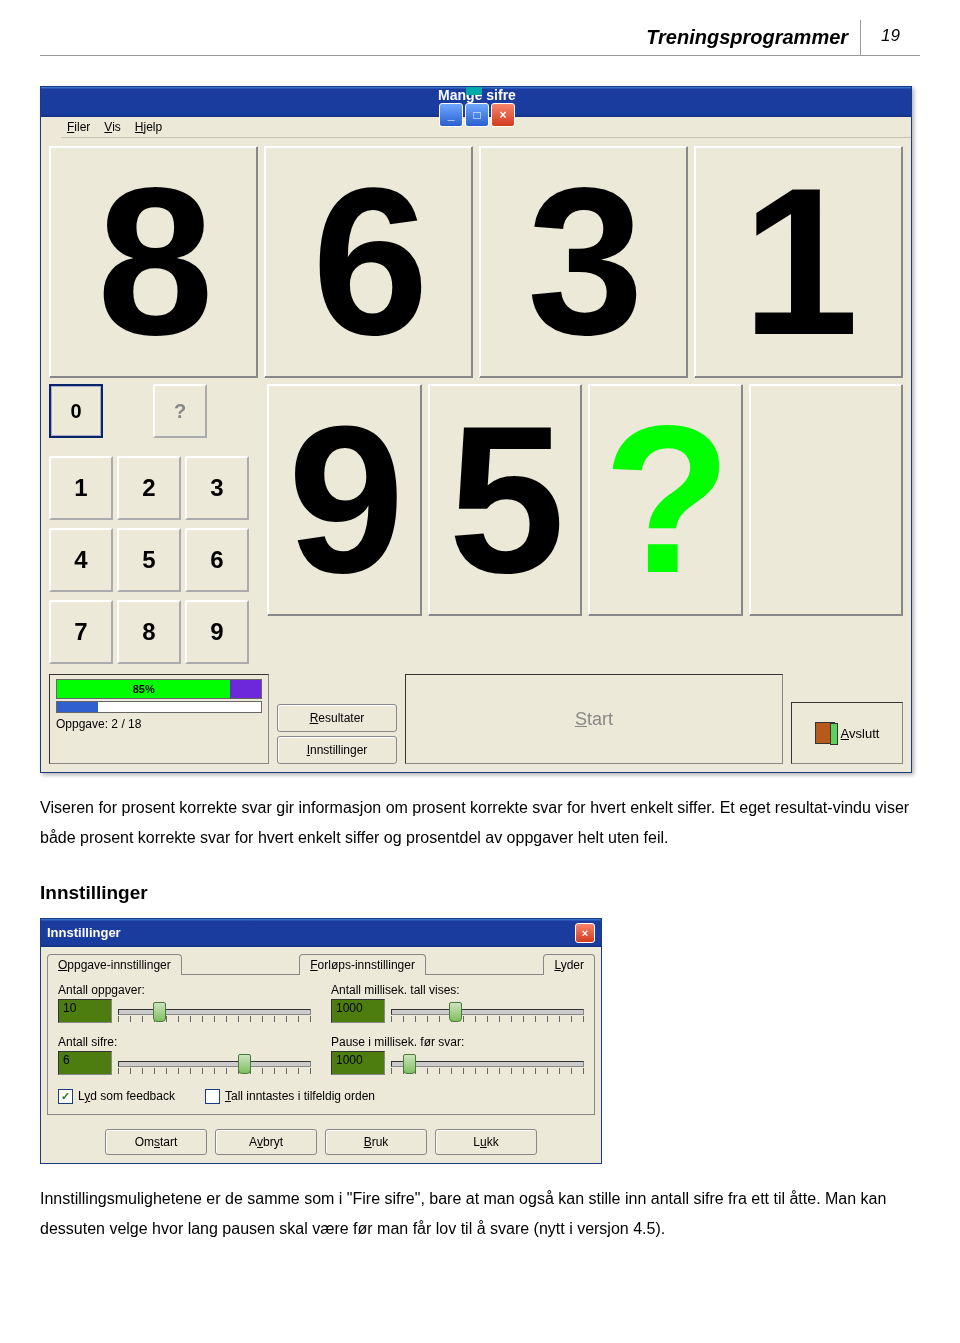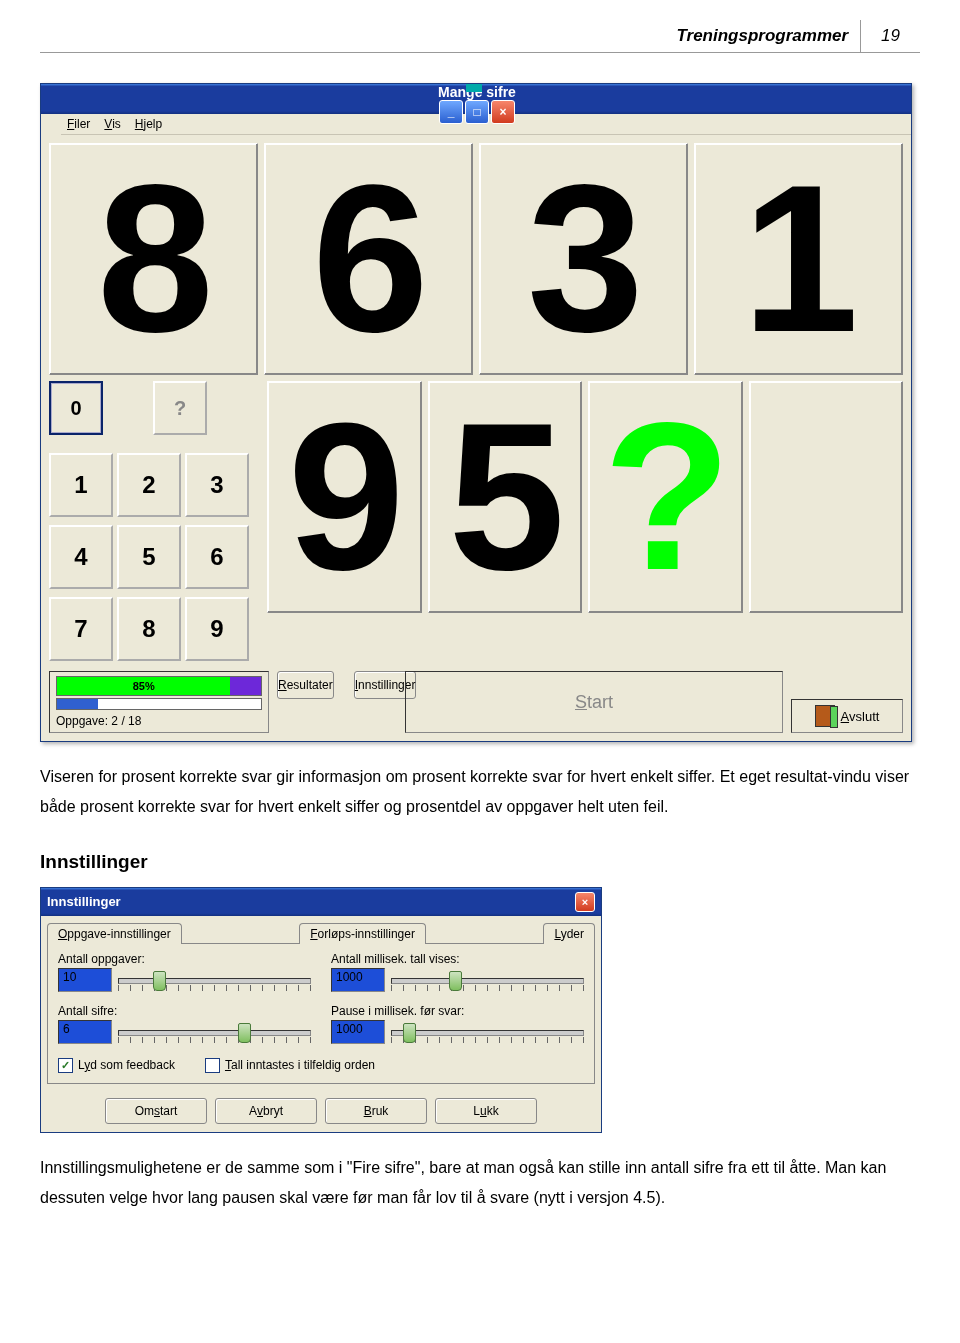--- a/index.html
+++ b/index.html
@@ -18,21 +18,21 @@
   .header {
     display: flex;
     justify-content: flex-end;
     align-items: stretch;
     border-bottom: 1px solid #999;
     margin-bottom: 30px;
   }
   .header-title {
     font-weight: bold;
     font-style: italic;
-    font-size: 17px;
+    font-size: 20px;
     padding: 6px 12px;
     font-family: Verdana, Arial, sans-serif;
   }
   .header-page {
     border-left: 1px solid #999;
     padding: 6px 20px;
     font-style: italic;
     font-size: 17px;
   }
 
@@ -176,21 +176,21 @@
     background:#0f0;
     width:85%;
     display:flex; align-items:center; justify-content:center;
     font-size:11px; color:#000; font-weight:bold;
   }
   .pbar2 {
     height:10px; background:#fff; border:1px solid #666; margin-bottom:4px; position:relative;
   }
   .pbar2-fill { position:absolute; top:0;left:0;bottom:0; width:20%; background:#3060d0;}
   .btn-col {
-    width:120px; display:flex; gap:20px;
+    width:120px; display:flex; flex-direction:column; gap:4px;margin-top:30px;
   }
   .xp-btn {
     height:26px;
     background:#ece9d8;
     border:1px solid #888;
     border-radius:3px;
     font-size:12px;
     display:flex; align-items:center; justify-content:center;
     box-shadow: inset 1px 1px 0 #fff;
   }
@@ -280,21 +280,21 @@
     padding:8px 10px 10px 10px;
     background:#ece9d8;
   }
   .form-row { display:flex; gap:20px; margin-bottom:4px;align-items:flex-end; }
   .form-col { flex:1; }
   .form-label { font-size:12px; margin-bottom:2px; }
   .slider-row {
     display:flex; align-items:center; gap:6px; margin-bottom:8px;
   }
   .num-box {
-    width:44px; height:20px; background:#1d4ed8; border:1px inset #888;
+    width:44px; height:20px; background:#4d7c0f; border:1px inset #888;
     font-size:12px; padding:1px 4px;
   }
   .slider {
     flex:1; height:22px; position:relative;
   }
   .slider-track { position:absolute; top:9px; left:0; right:0; height:4px; background:#ccc; border:1px inset #888;}
   .slider-ticks { position:absolute; bottom:0; left:0; right:0; height:6px;
     background-image: repeating-linear-gradient(to right, #666 0 1px, transparent 1px 12px);
   }
   .slider-thumb {

